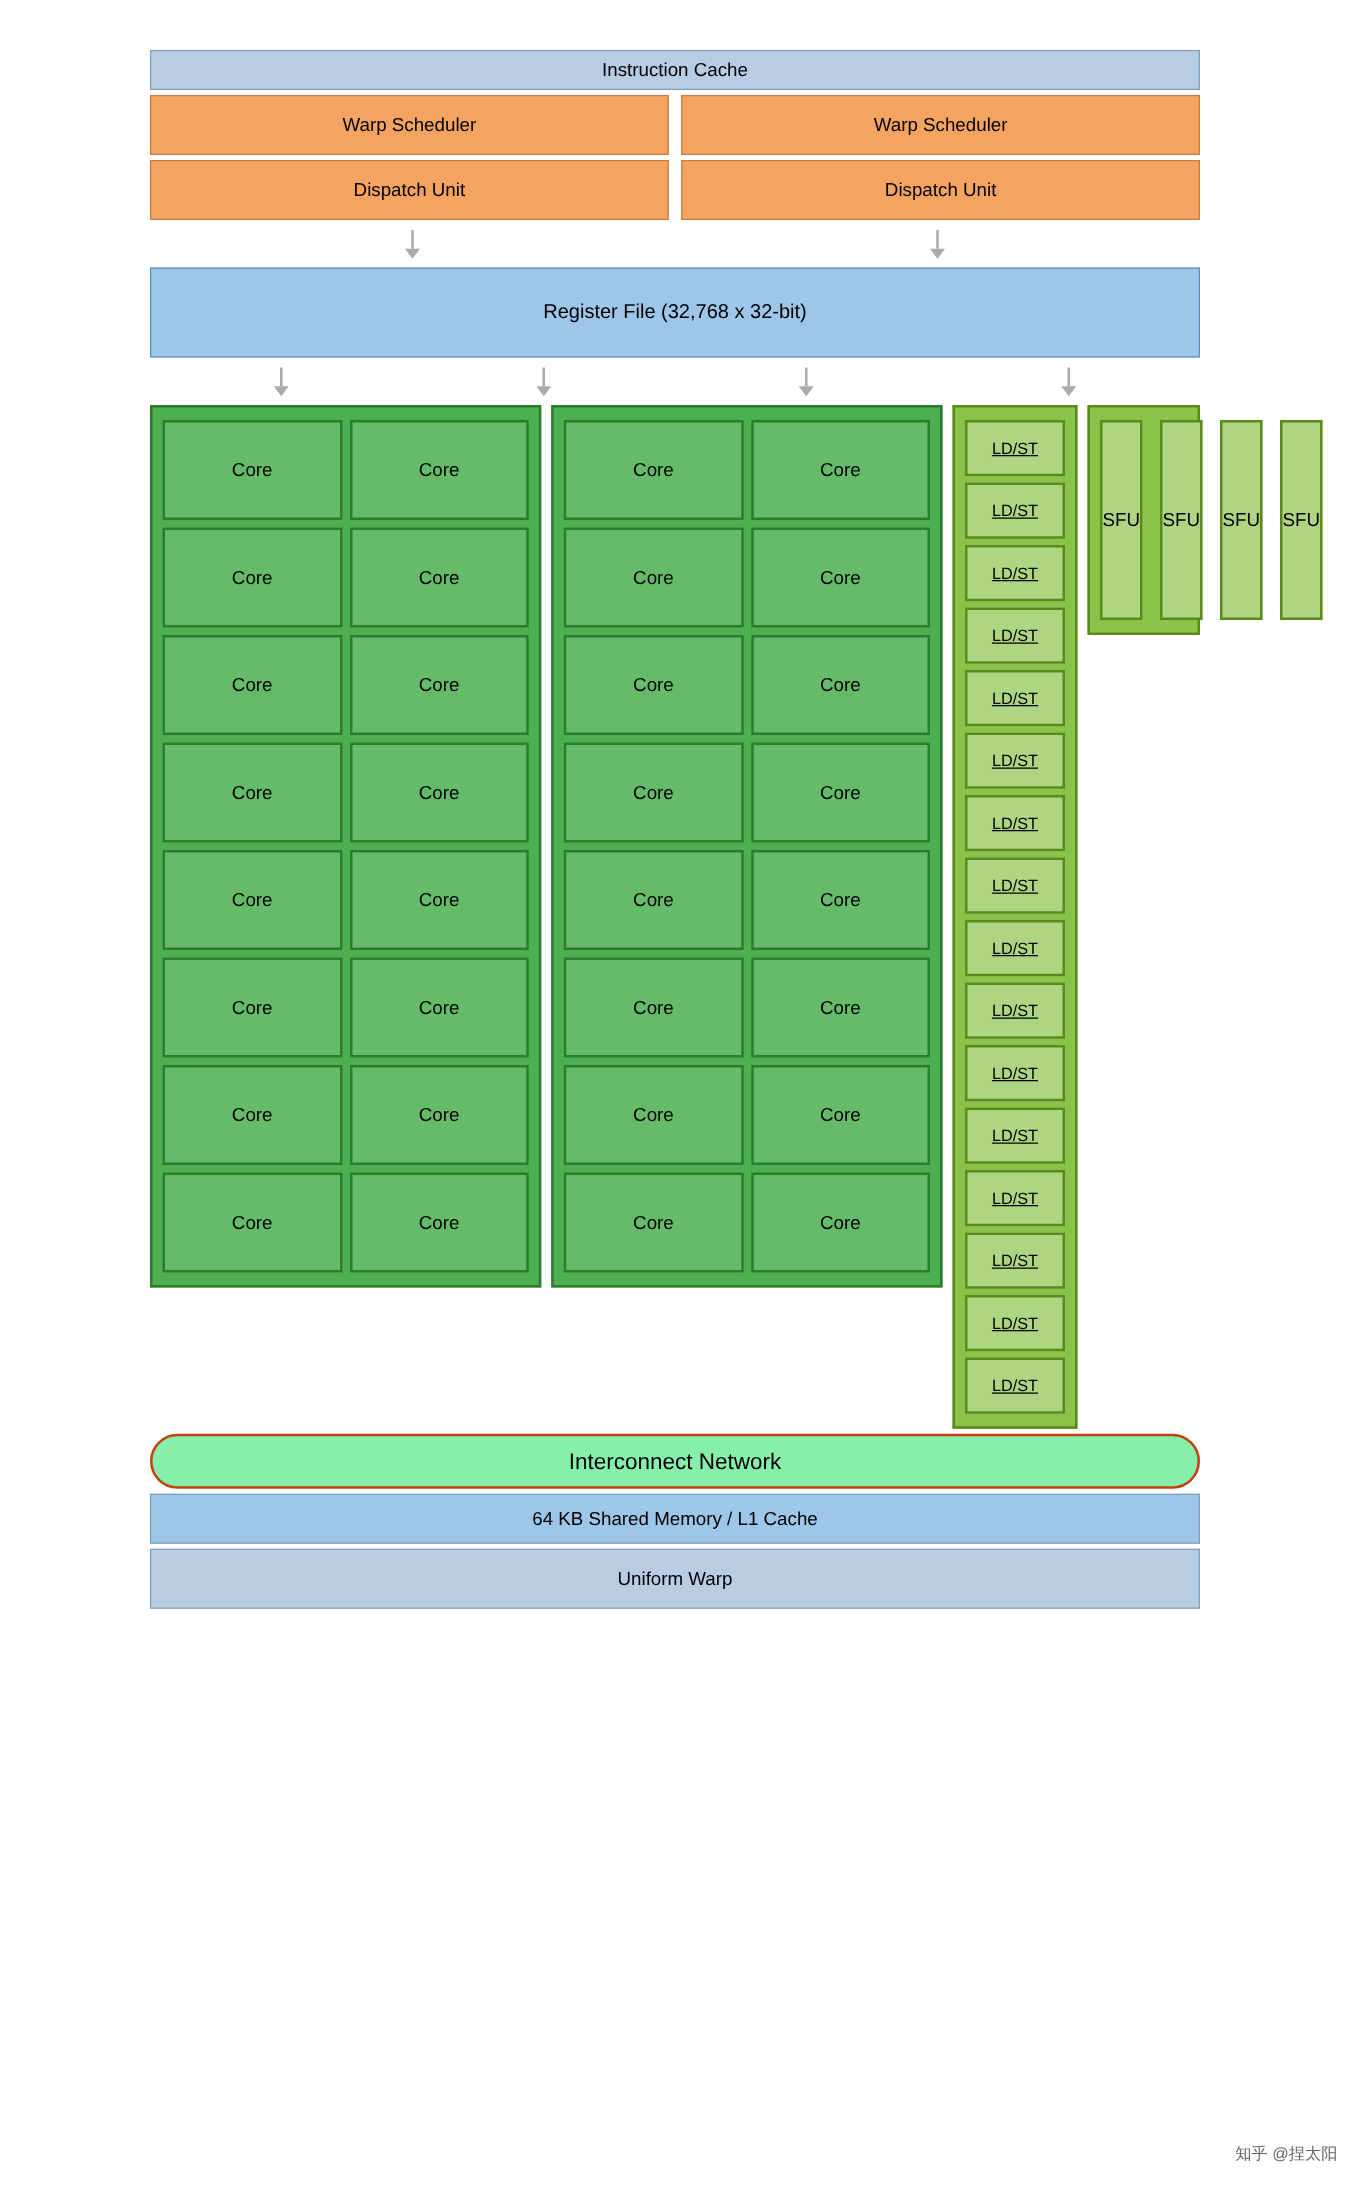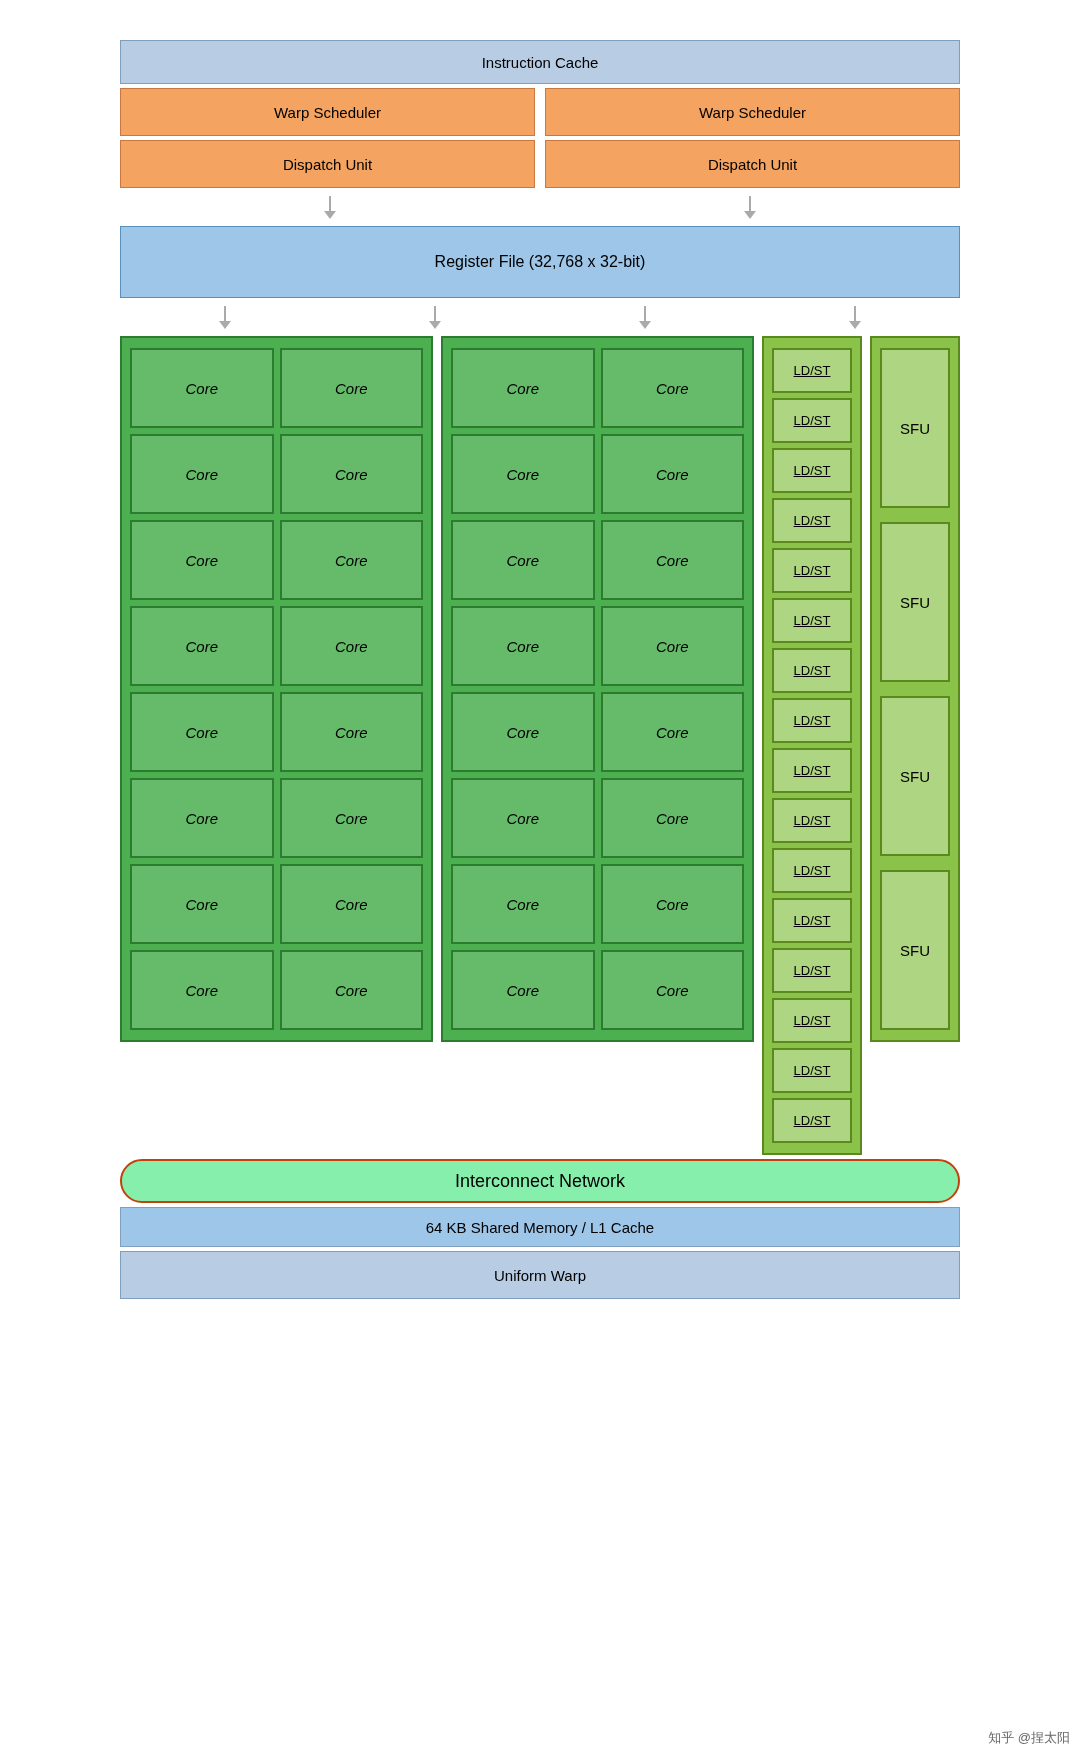--- a/index.html
+++ b/index.html
@@ -24,21 +24,21 @@
       display: flex;
       align-items: center;
       justify-content: center;
       text-align: center;
       border: 1px solid #999;
       font-size: 15px;
     }
     
     .instruction-cache {
       width: 100%;
-      height: 44px;
+      height: 32px;
       background: #b8cce4;
       border-color: #7f9fbf;
     }
     
     .scheduler-row {
       width: 100%;
       display: flex;
       gap: 10px;
       height: 48px;
     }
@@ -114,21 +114,20 @@
     }
     
     .core-group {
       background: #4caf50;
       border: 2px solid #2d7a31;
       padding: 10px 8px;
       display: flex;
       flex-direction: column;
       gap: 6px;
       flex: 1;
-      font-style: italic;
     }
     .core-row {
       display: flex;
       gap: 6px;
     }
     .core-cell {
       flex: 1;
       height: 80px;
       background: #66bb6a;
       border: 2px solid #2d7a31;
@@ -158,21 +157,21 @@
       align-items: center;
       justify-content: center;
       font-size: 13px;
     }
     
     .sfu-group {
       background: #8bc34a;
       border: 2px solid #5a8a1e;
       padding: 10px 8px;
       display: flex;
-      flex-direction: column;
+      flex-direction: row;
       gap: 14px;
       width: 90px;
     }
     .sfu-cell {
       width: 100%;
       background: #aed581;
       border: 2px solid #5a8a1e;
       display: flex;
       align-items: center;
       justify-content: center;
@@ -198,21 +197,21 @@
     
     .uniform-cache {
       width: 100%;
       height: 48px;
       background: #b8cce4;
       border: 1px solid #7f9fbf;
       font-size: 15px;
     }
     .watermark {
       position: fixed;
-      bottom: 13px;
+      bottom: 28px;
       right: 10px;
       font-size: 13px;
       color: #666;
     }
   </style>
 </head>
 <body>
 
 <div class="diagram-container">
 

